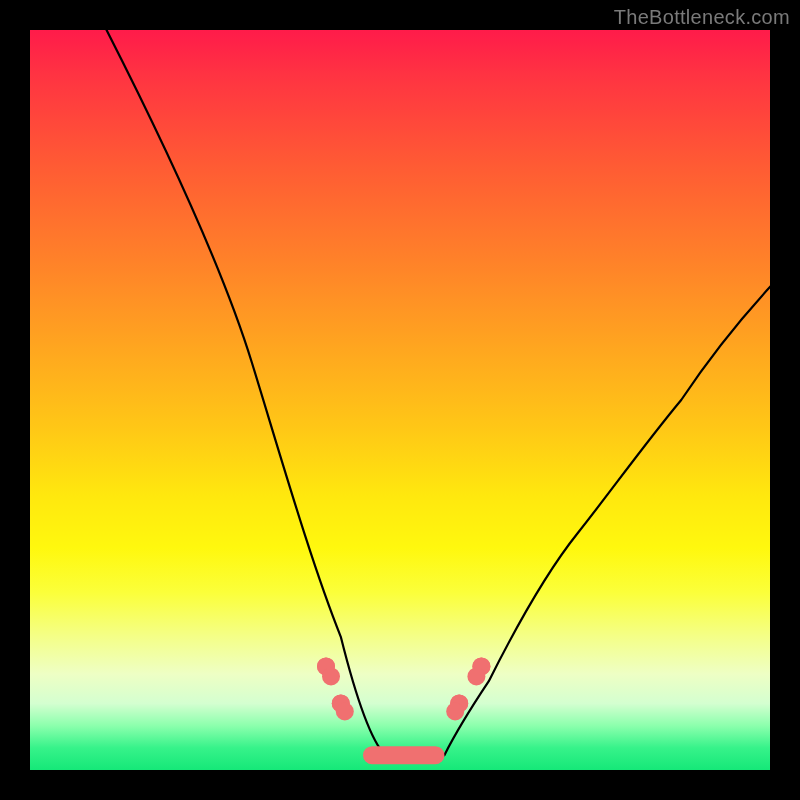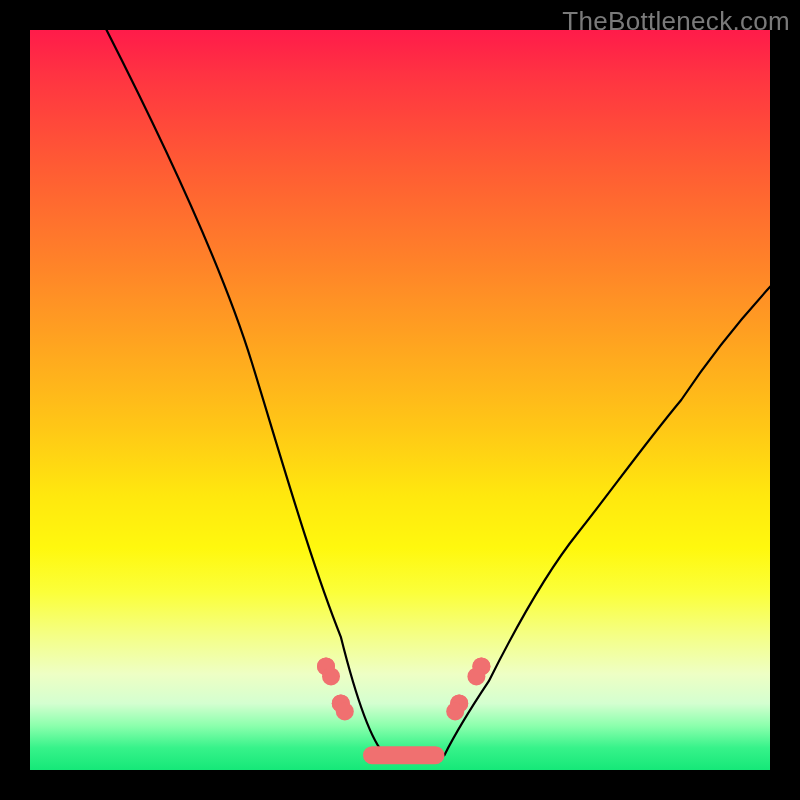--- a/index.html
+++ b/index.html
@@ -15,21 +15,21 @@
     position: relative;
     width: 800px;
     height: 800px;
     background: #000;
   }
   .watermark {
     position: absolute;
     top: 6px;
     right: 10px;
     color: #7a7a7a;
-    font-size: 26px;
+    font-size: 20px;
     font-weight: 500;
     letter-spacing: 0.3px;
     z-index: 20;
   }
   .plot-area {
     position: absolute;
     left: 30px;
     top: 30px;
     width: 740px;
     height: 740px;

